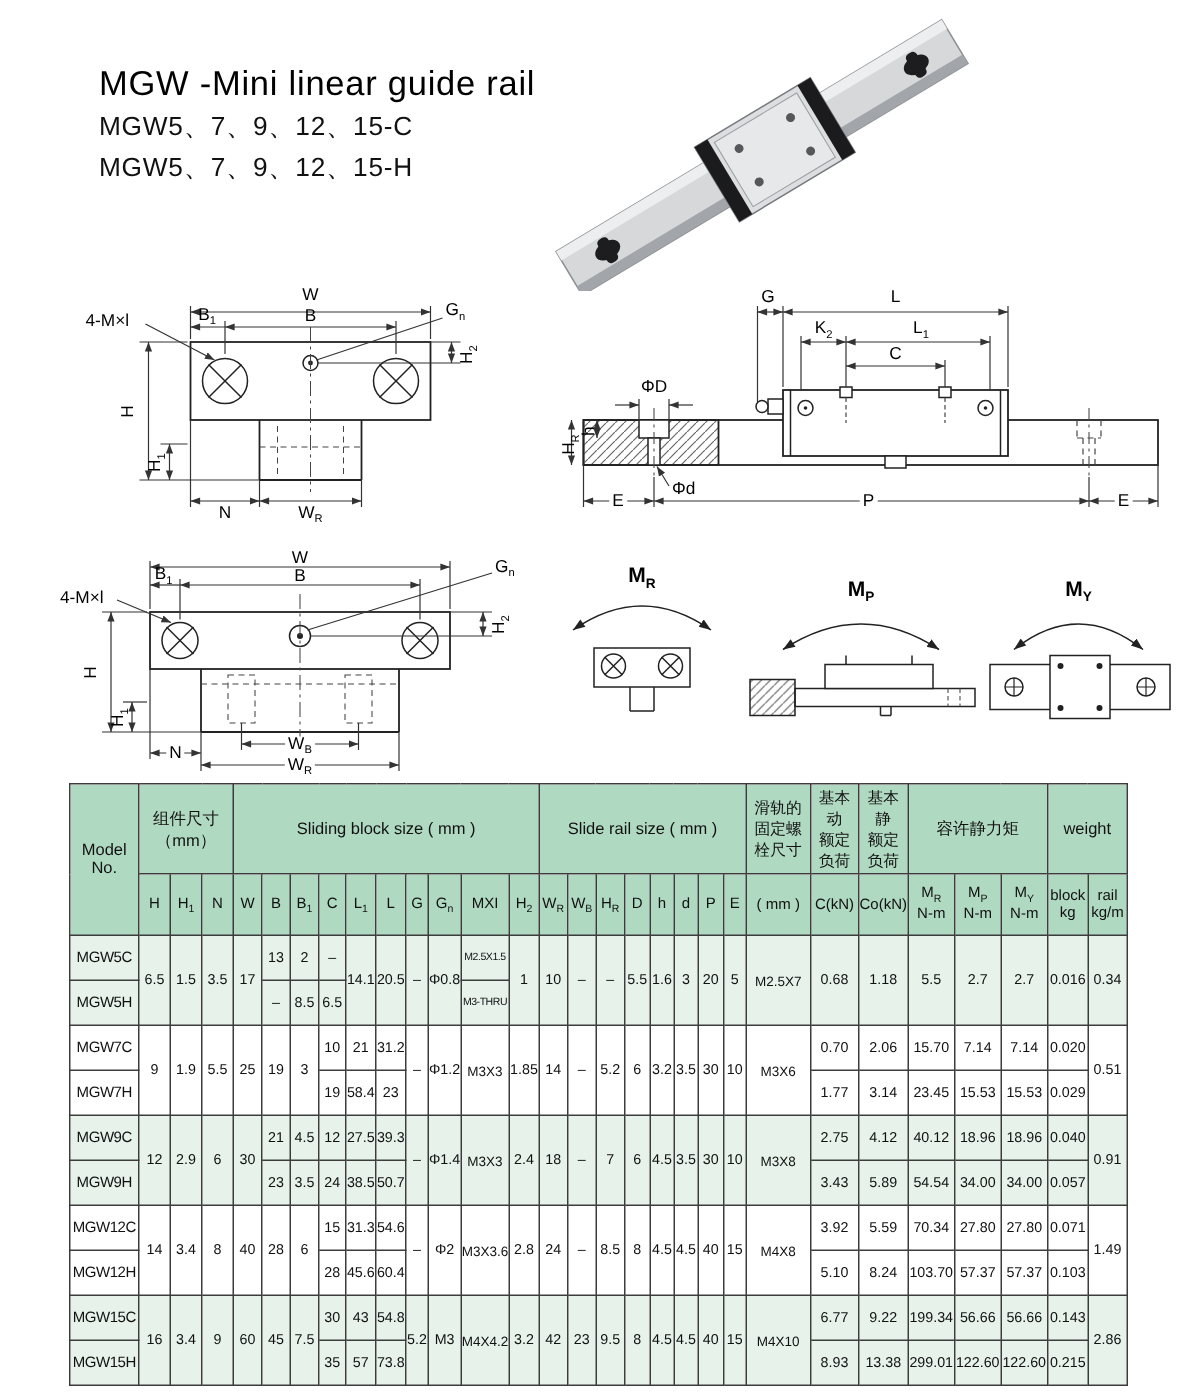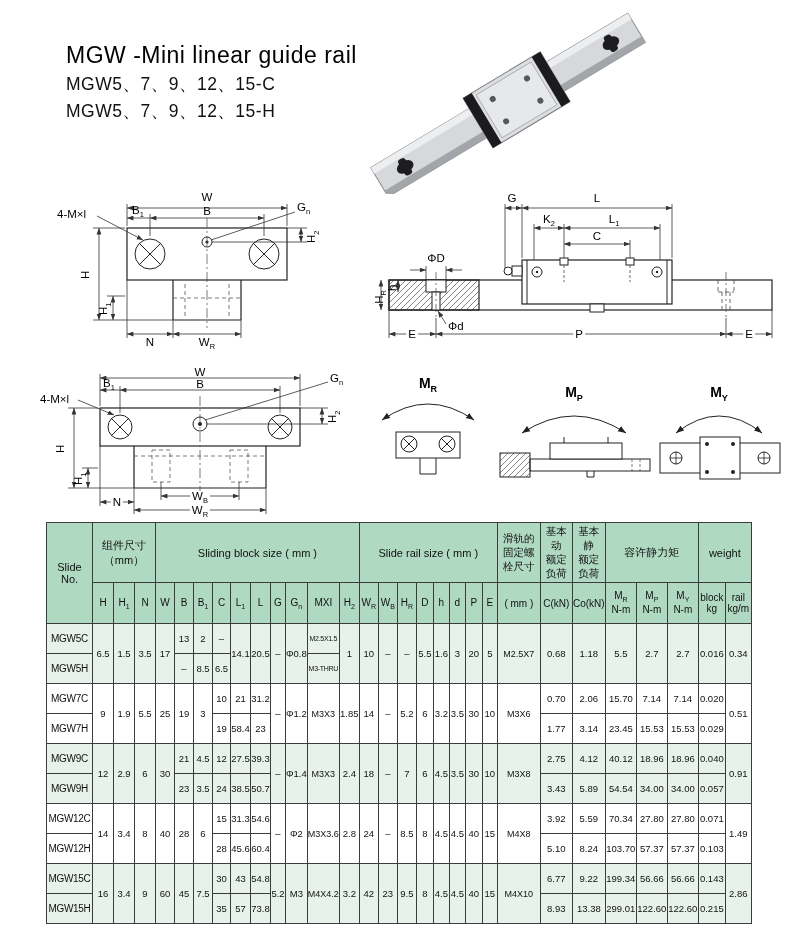--- a/index.html
+++ b/index.html
@@ -353,21 +353,21 @@
         <col style="width:32px">
         <col style="width:33px">
     <col style="width:31px">
         <col style="width:31px">
         <col style="width:31px">
     <col style="width:27px">
         <col style="width:26px">
   </colgroup>
   <thead>
     <tr class="grp-row">
-      <th rowspan="2" class="en pre">Slide
+      <th rowspan="2" class="en pre">Model
 No.</th>
       <th colspan="3" class="zh pre">组件尺寸
 （mm）</th>
       <th colspan="10" class="en">Sliding block size ( mm )</th>
       <th colspan="8" class="en">Slide rail size ( mm )</th>
       <th class="zh-sm pre">滑轨的
 固定螺
 栓尺寸</th>
       <th class="zh-sm pre">基本
 动

